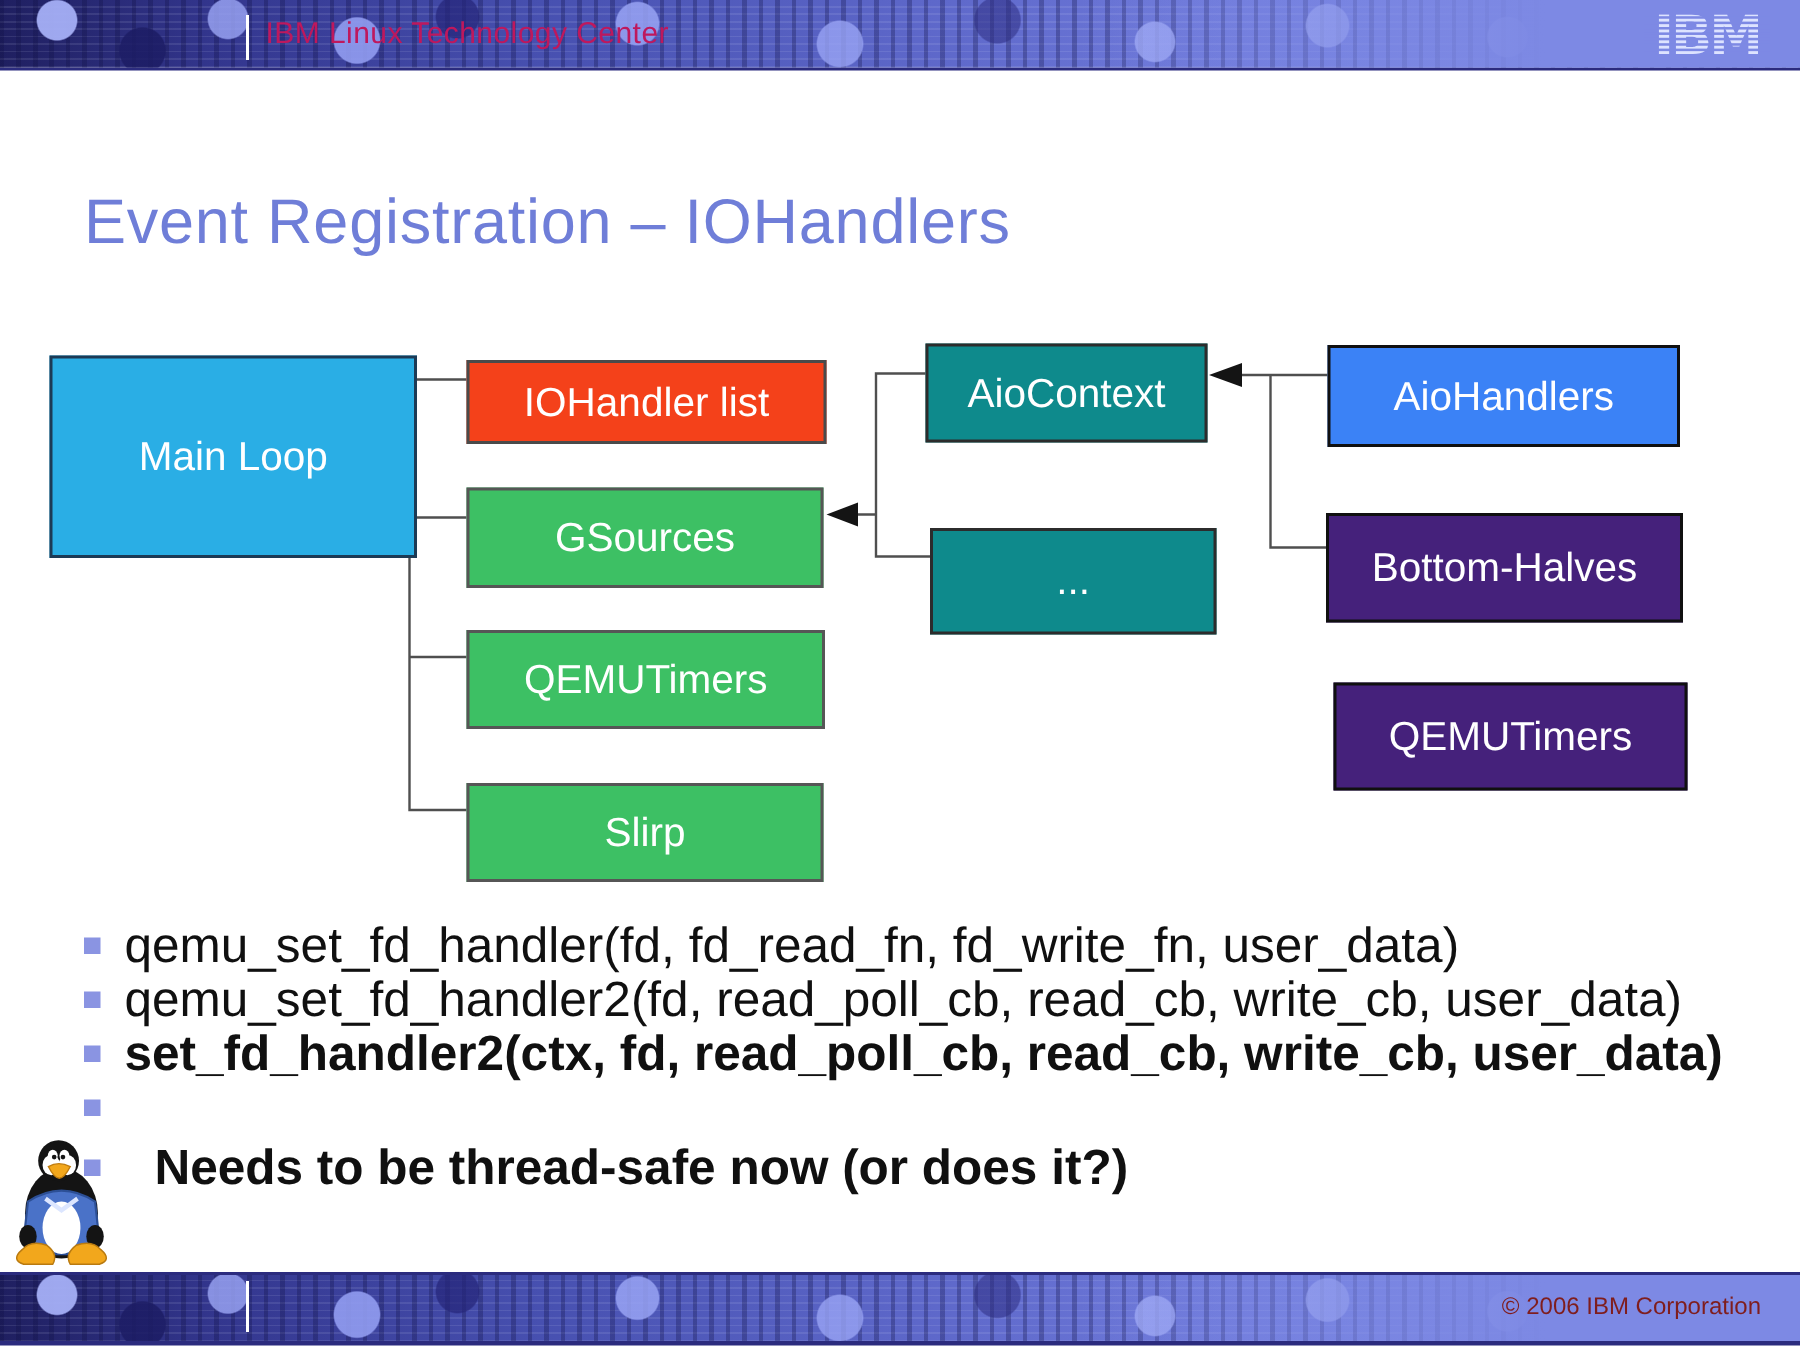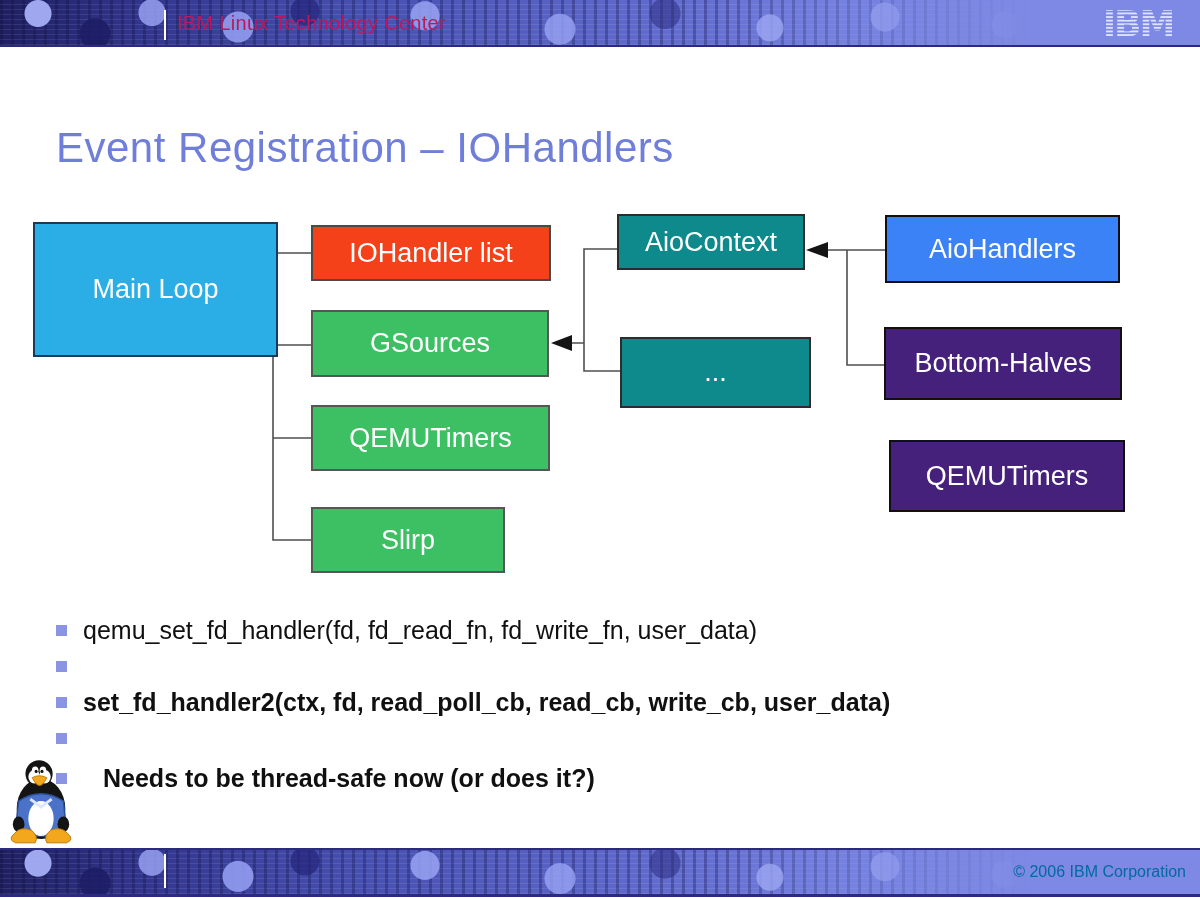--- a/index.html
+++ b/index.html
@@ -27,48 +27,48 @@
   }
   .topbar{position:absolute;left:0;top:0;width:1200px;height:45px;border-bottom:2px solid #2b2b7e;}
   .bottombar{position:absolute;left:0;top:848px;width:1200px;height:44px;
              border-top:2px solid #2b2b7e;border-bottom:3px solid #2b2b7e;}
   .tick{position:absolute;width:2px;background:#ffffff;z-index:3;}
   .topbar .tick{left:164px;top:10px;height:30px;}
   .bottombar .tick{left:164px;top:4px;height:34px;}
   .brand{position:absolute;left:177px;top:50%;transform:translateY(-50%);
          color:#be185d;font-size:20px;letter-spacing:.3px;z-index:3;white-space:nowrap;text-align:center;}
   .ibm-logo{position:absolute;right:20px;top:6px;z-index:3;}
-  .copyright{position:absolute;right:14px;top:50%;transform:translateY(-50%);
-             color:#0369a1;font-size:16px;z-index:3;white-space:nowrap;}
+  .copyright{position:absolute;right:26px;top:50%;transform:translateY(-50%);
+             color:#7f1d1d;font-size:16px;z-index:3;white-space:nowrap;}
 
   
   .title{position:absolute;left:56px;top:124px;margin:0;font-size:42px;font-weight:400;
          color:#6f7ed8;letter-spacing:.5px;text-align:center;}
 
   
   .connectors{position:absolute;left:0;top:0;width:1200px;height:900px;pointer-events:none;}
   .node{position:absolute;display:flex;align-items:center;justify-content:center;
-        color:#ffffff;font-size:27px;box-sizing:border-box;border:2px solid #3a3a3a;}
+        color:#ffffff;font-size:27px;box-sizing:border-box;border:2px solid #3a3a3a;margin-top:15px;}
   .n-mainloop{left:33px;  top:222px;width:245px;height:135px;background:#2aaee5;border-color:#1c3a55;}
   .n-iolist  {left:311px; top:225px;width:240px;height:56px; background:#f4411a;border-color:#4a4a4a;}
   .n-gsources{left:311px; top:310px;width:238px;height:67px; background:#3dc064;border-color:#565656;}
   .n-qtimg   {left:311px; top:405px;width:239px;height:66px; background:#3dc064;border-color:#565656;}
-  .n-slirp   {left:311px; top:507px;width:194px;height:66px; background:#3dc064;border-color:#565656;}
-  .n-aioctx  {left:617px; top:214px;width:188px;height:56px; background:#0e8a8c;border-color:#2c2c2c;}
+  .n-slirp   {left:311px; top:507px;width:238px;height:66px; background:#3dc064;border-color:#565656;}
+  .n-aioctx  {left:617px; top:214px;width:188px;height:66px; background:#0e8a8c;border-color:#2c2c2c;}
   .n-dots    {left:620px; top:337px;width:191px;height:71px; background:#0e8a8c;border-color:#2c2c2c;}
   .n-aioh    {left:885px; top:215px;width:235px;height:68px; background:#3b82f6;border-color:#101010;}
   .n-bh      {left:884px; top:327px;width:238px;height:73px; background:#45217b;border-color:#101010;}
   .n-qtimp   {left:889px; top:440px;width:236px;height:72px; background:#45217b;border-color:#101010;}
 
   
   .bullets{position:absolute;left:56px;top:612px;width:1110px;}
   .brow{display:flex;align-items:center;height:36px;}
   .brow.spaced{margin-top:4px;gap:20px;}
   .bsq{width:11px;height:11px;background:#8a94e2;flex:none;margin-right:16px;}
-  .btext{font-size:25px;color:#101010;white-space:nowrap;}
+  .btext{font-size:33px;color:#101010;white-space:nowrap;}
   .btext.bold{font-weight:bold;}
 
   
   .tux{position:absolute;left:6px;top:758px;z-index:4;}
 </style>
 </head>
 <body>
 
 <div class="slide">
 
@@ -136,20 +136,21 @@
       <span>QEMUTimers</span>
     </div>
 
   <div class="bullets">
     <div class="brow">
       <span class="bsq"></span>
       <span class="btext">qemu_set_fd_handler(fd, fd_read_fn, fd_write_fn, user_data)</span>
     </div>
     <div class="brow">
       <span class="bsq"></span>
+      <span class="btext">qemu_set_fd_handler2(fd, read_poll_cb, read_cb, write_cb, user_data)</span>
     </div>
     <div class="brow">
       <span class="bsq"></span>
       <span class="btext bold">set_fd_handler2(ctx, fd, read_poll_cb, read_cb, write_cb, user_data)</span>
     </div>
     <div class="brow">
       <span class="bsq"></span>
       <span class="btext"></span>
     </div>
     <div class="brow spaced">

